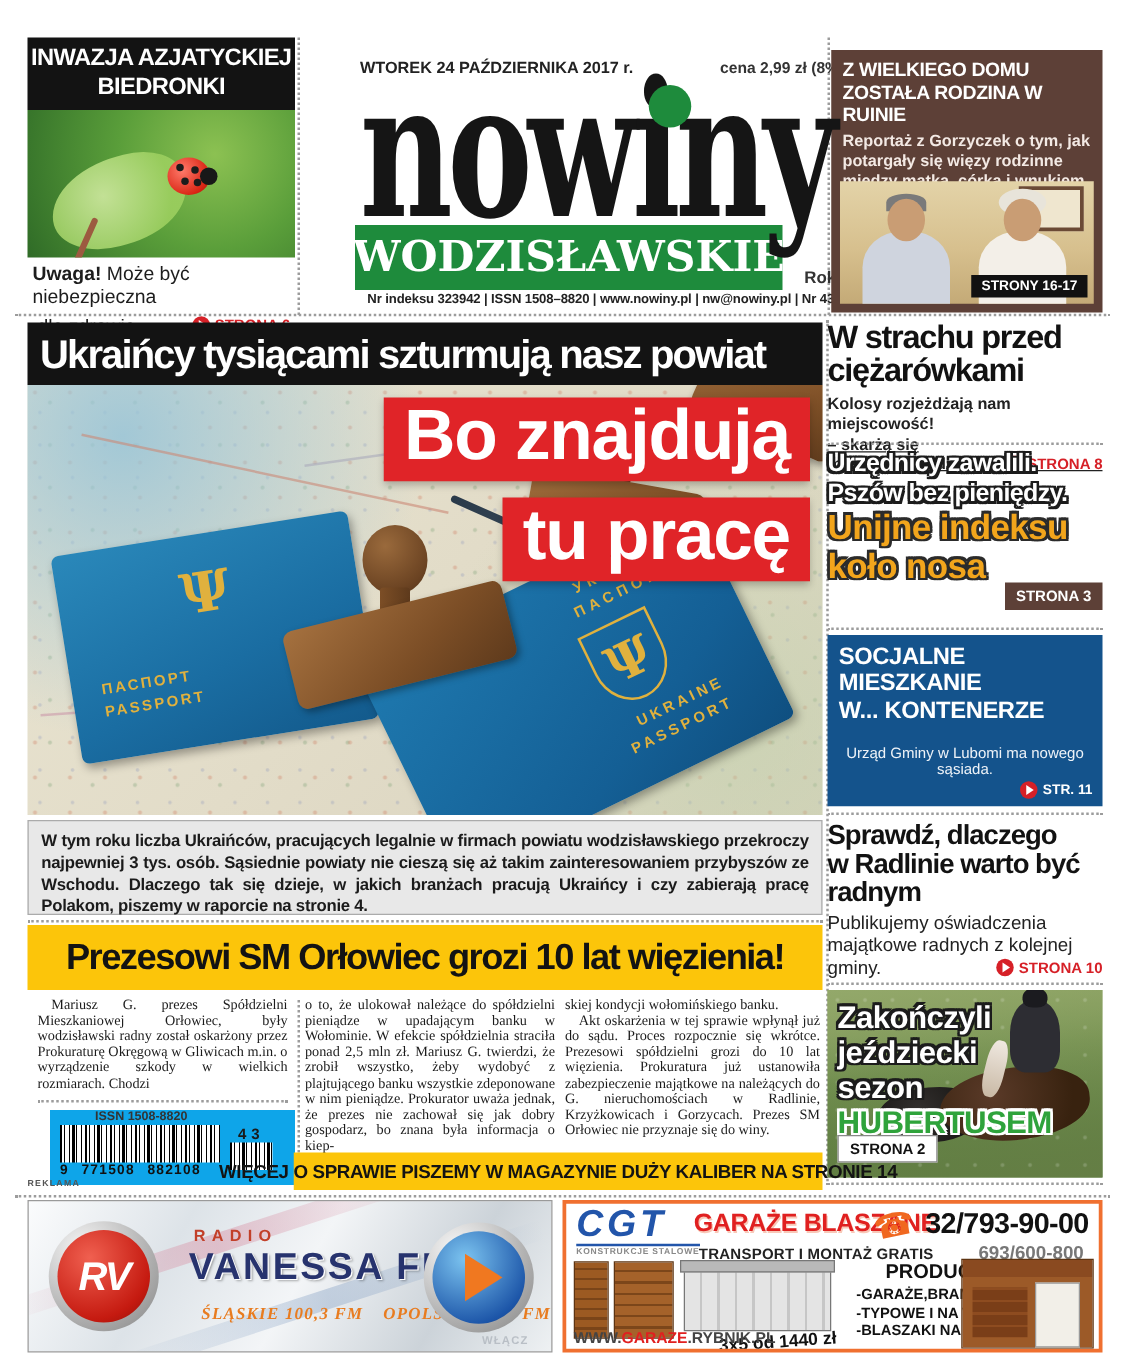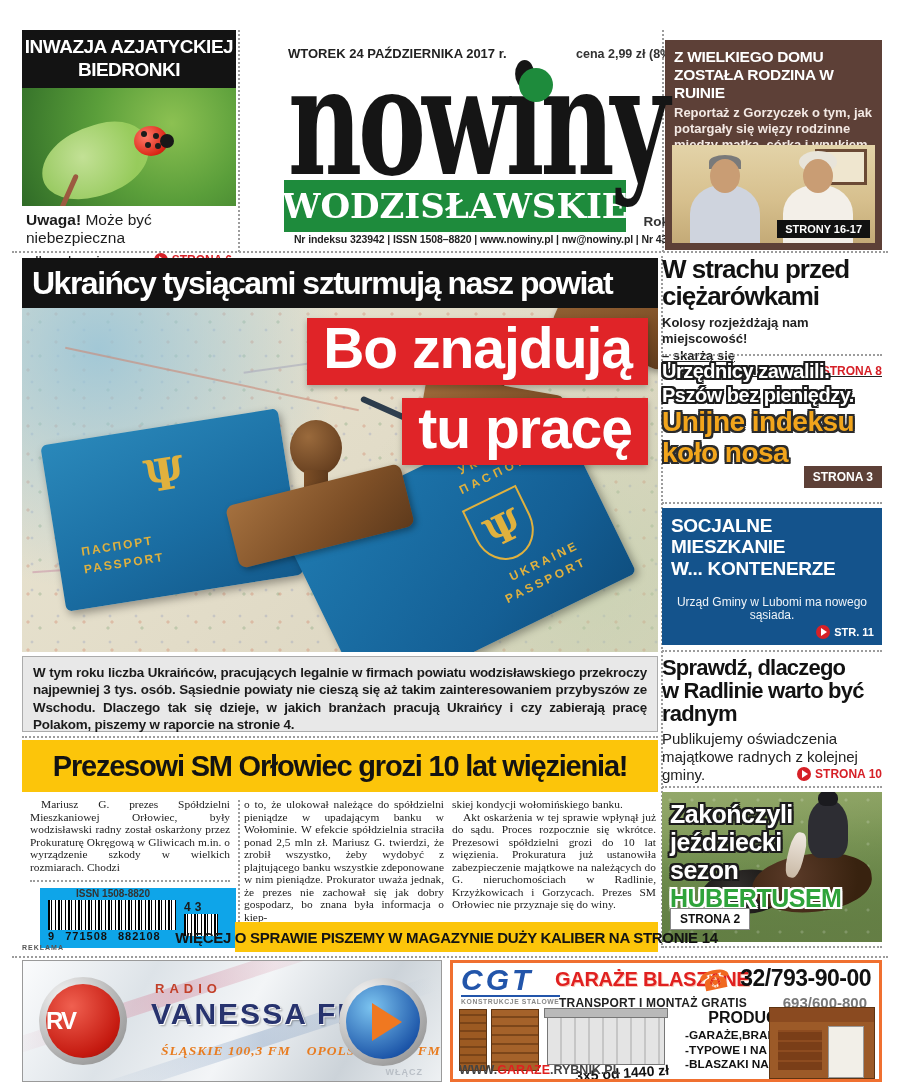--- a/index.html
+++ b/index.html
@@ -149,35 +149,35 @@
   .ybanner{left:235px;top:922px;width:423px;height:30px;background:#fcc50a;display:flex;align-items:center;justify-content:center;}
   .ybanner span{font-weight:800;font-size:15px;letter-spacing:-0.3px;color:#131313;white-space:nowrap;}
 
   
   .bc{left:40px;top:888px;width:196px;height:60px;background:#0ea5e9;}
   .bc .issn{font-size:10px;font-weight:600;color:#333;margin-left:36px;}
   .bc-row{display:flex;gap:8px;align-items:flex-start;margin-top:1px;}
   .bars{height:30px;background:repeating-linear-gradient(90deg,#000 0 2px,#fff 2px 3px,#000 3px 4px,#fff 4px 7px,#000 7px 8px,#fff 8px 10px);}
   .bars-main{width:128px;margin-left:8px;}
   .digits{font-size:11px;font-weight:600;letter-spacing:1px;color:#111;word-spacing:6px;}
-  .bars-side{width:34px;}
+  .bars-side{width:34px;text-align:center;}
   .bars-side .n{font-size:12px;font-weight:600;letter-spacing:4px;}
   .bars-side .bars{height:22px;}
 
   
   .reklama{left:22px;top:944px;font-size:7px;font-weight:800;letter-spacing:1px;color:#555;}
   .ad-radio{left:22px;top:960px;width:420px;height:122px;border:1px solid #9a9a9a;box-sizing:border-box;overflow:hidden;
             background:linear-gradient(120deg,#fbfcfd 0%,#dde3e8 28%,#f3f5f7 52%,#ccd3d9 78%,#eef1f3 100%);}
   .streak{position:absolute;width:360px;height:16px;transform:rotate(-18deg);opacity:.45;}
   .sk1{left:-30px;top:26px;background:linear-gradient(90deg,transparent,#d78ba0,transparent);}
   .sk2{left:60px;top:70px;background:linear-gradient(90deg,transparent,#8fa8c8,transparent);}
   .rv-logo{position:absolute;left:16px;top:16px;width:88px;height:88px;border-radius:50%;
            background:radial-gradient(circle at 30% 25%,#f5f5f5,#9a9a9a 80%);display:flex;align-items:center;justify-content:center;}
   .rv-inner{width:74px;height:74px;border-radius:50%;background:radial-gradient(circle at 35% 30%,#f06050,#c51a10 70%,#8e0e06);
-            display:flex;align-items:center;justify-content:flex-start;color:#fff;font-weight:800;font-size:24px;letter-spacing:-2px;}
+            display:flex;align-items:center;justify-content:center;color:#fff;font-weight:800;font-style:italic;font-size:32px;letter-spacing:-2px;}
   .r-radio{position:absolute;left:132px;top:20px;color:#c2402a;font-weight:800;font-size:13px;letter-spacing:5px;}
   .r-brand{position:absolute;left:128px;top:36px;color:#27336e;font-weight:800;font-size:30px;letter-spacing:2px;
            text-shadow:1px 1px 0 #fff,2px 2px 2px rgba(0,0,0,.3);}
   .r-freq{position:absolute;left:138px;top:82px;font-family:"Liberation Serif",serif;font-style:italic;font-weight:700;
           font-size:13.5px;color:#e87c20;letter-spacing:1px;}
   .r-freq .f2{margin-left:16px;}
   .playbtn{position:absolute;right:14px;top:17px;width:88px;height:88px;border-radius:50%;
            background:radial-gradient(circle at 30% 25%,#f8f8f8,#9a9a9a 80%);display:flex;align-items:center;justify-content:center;}
   .playbtn .in{width:74px;height:74px;border-radius:50%;background:radial-gradient(circle at 35% 30%,#7cc4f0,#1c55a8 75%,#123c78);
            display:flex;align-items:center;justify-content:center;}

